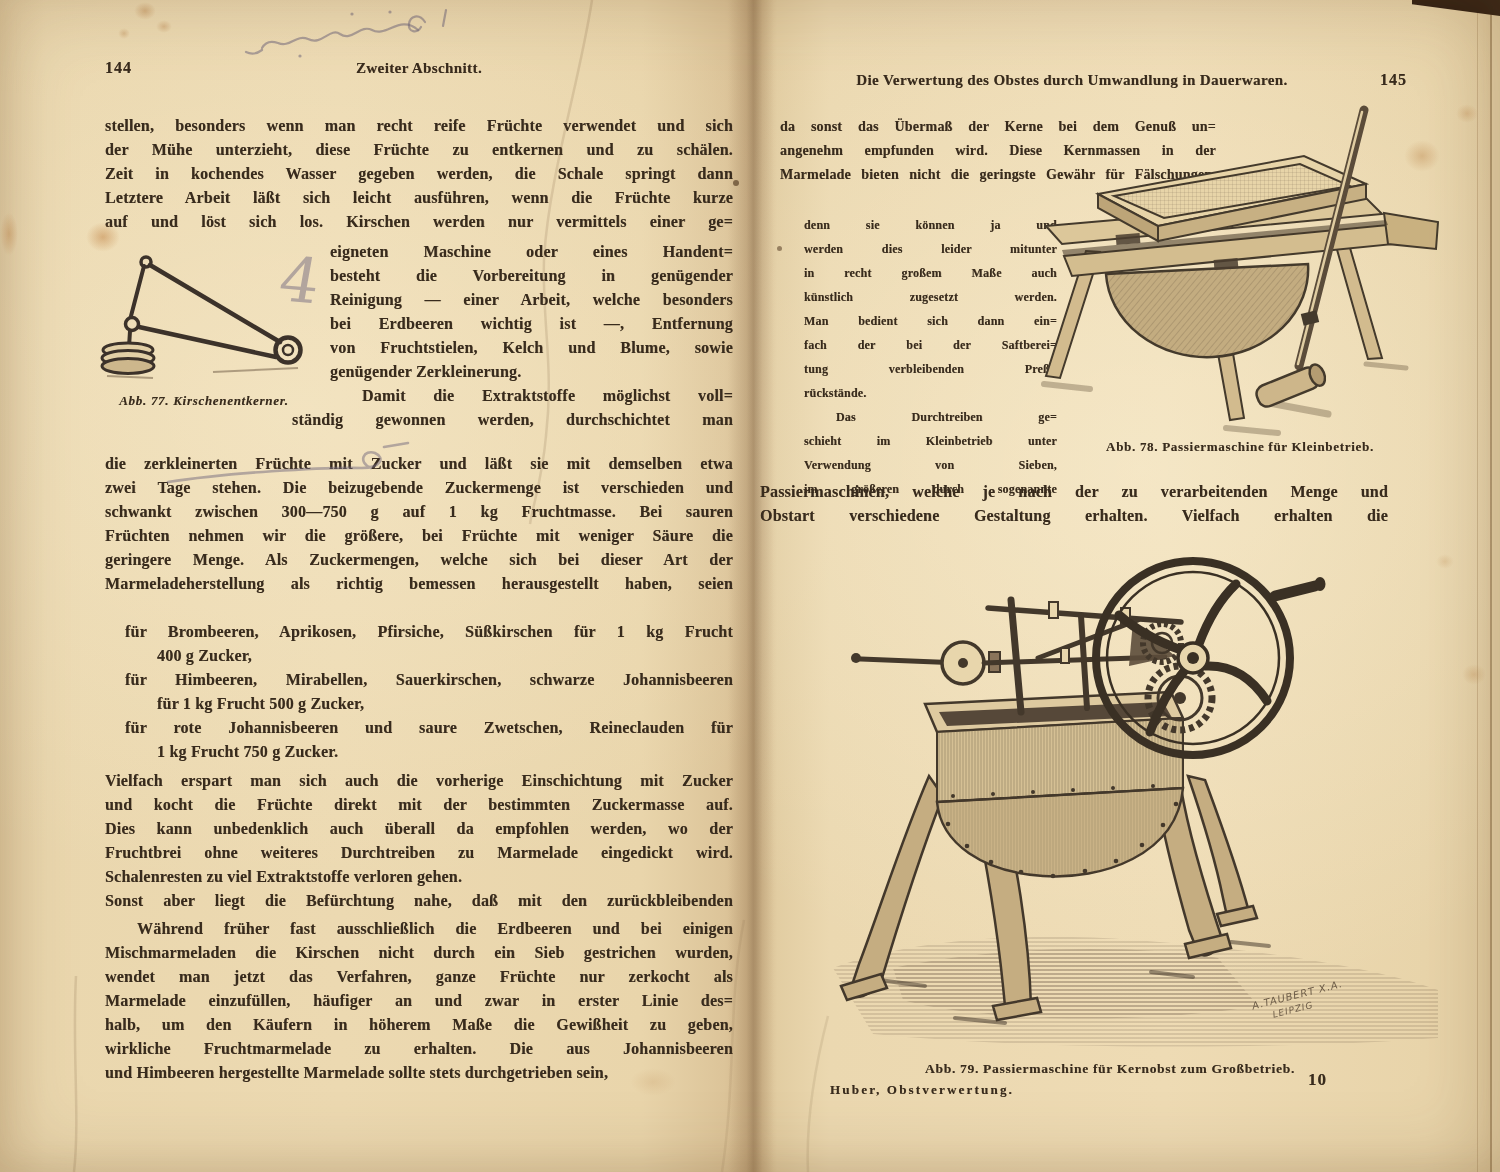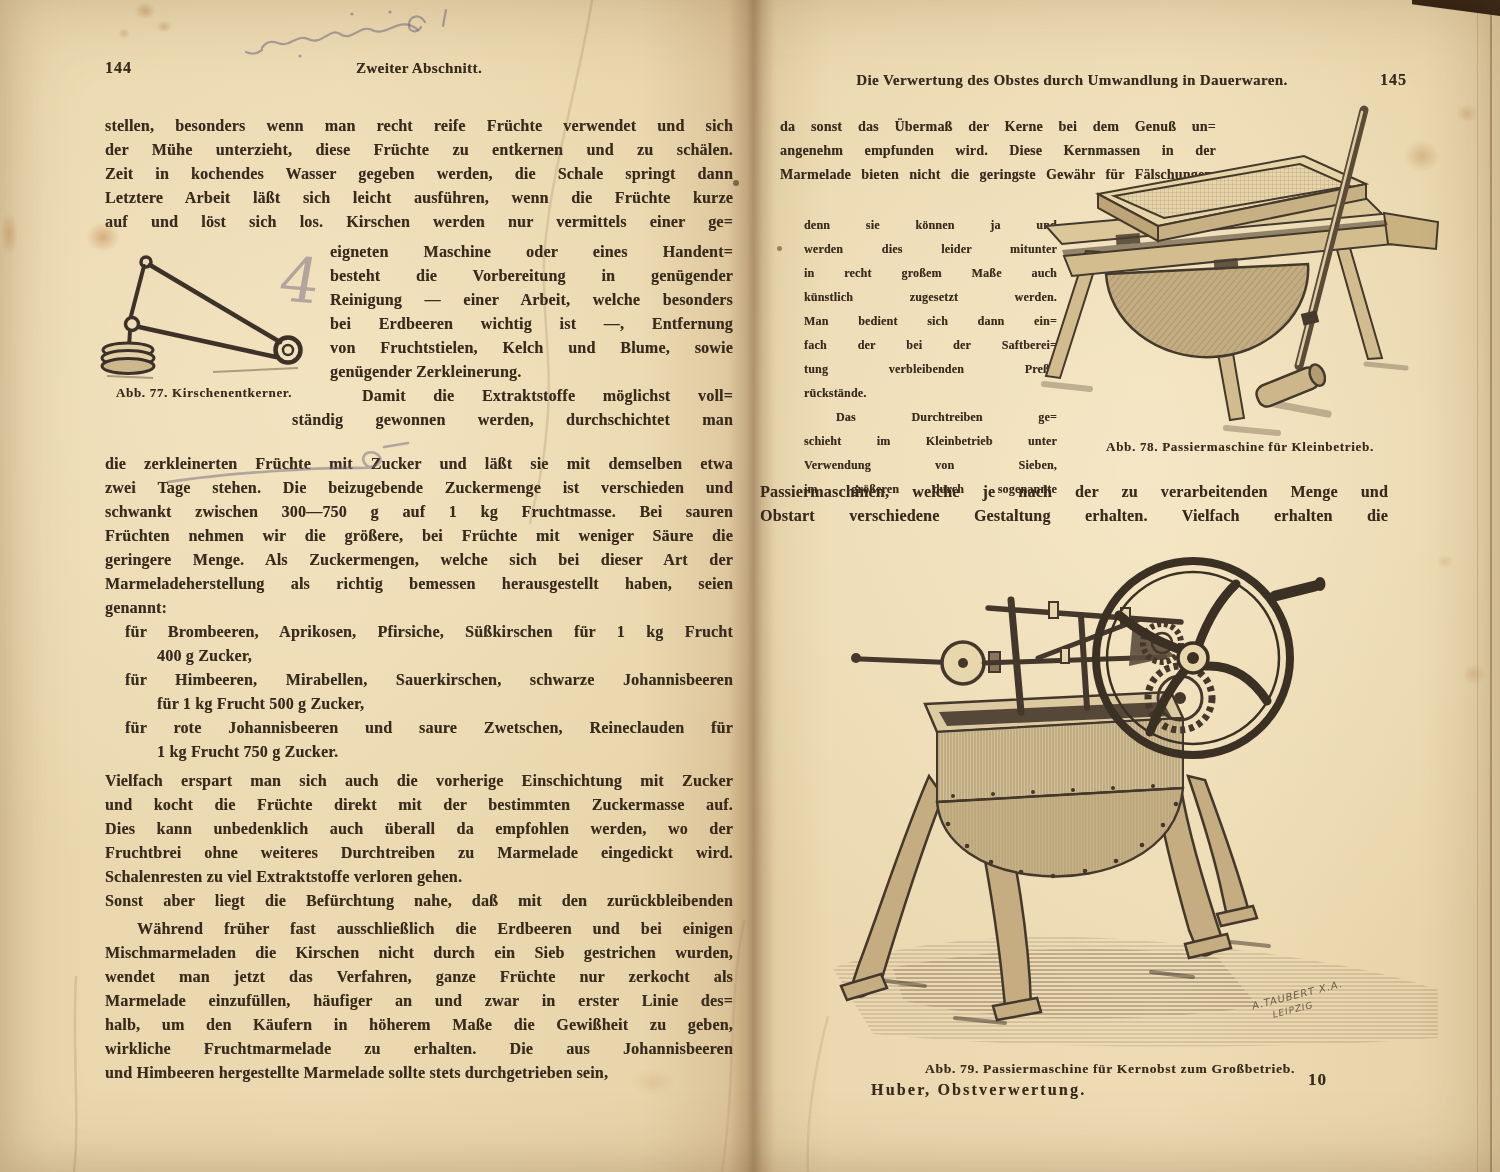--- a/index.html
+++ b/index.html
@@ -30,21 +30,21 @@
   .ln{min-height:24px;white-space:normal;}
   .ln.j{text-align:justify;text-align-last:justify;text-justify:inter-word;}
   .ln.ind{text-indent:32px;}
   .ln.out{margin-left:-38px;}
   .hdr{position:absolute;font-weight:bold;color:var(--ink);font-size:15px;line-height:20px;
        letter-spacing:.4px;text-shadow:.3px .3px .6px rgba(56,40,22,.45);}
   .caption{position:absolute;font-weight:bold;color:var(--ink);font-size:13px;line-height:17px;
        letter-spacing:.7px;text-align:center;text-shadow:.2px .2px .5px rgba(56,40,22,.4);}
   .pagenum{font-size:16px;letter-spacing:1px;}
   #right-header-title{display:block;text-align:center;padding-right:44px;}
-  #footer-sig{letter-spacing:2.2px;font-size:16px;margin-left:41px;}
+  #footer-sig{letter-spacing:2.2px;font-size:13px;}
   #sheet-number{font-size:17px;letter-spacing:1px;}
   
   .stain{position:absolute;border-radius:50%;pointer-events:none;}
   #pencil-four{position:absolute;left:280px;top:250px;font-size:62px;line-height:62px;
     font-family:"DejaVu Serif",serif;color:rgba(116,106,128,.50);
     transform:rotate(5deg) skewX(-5deg);pointer-events:none;}
   svg{display:block;}
   .fig{position:absolute;}
   #overlay{position:absolute;left:0;top:0;pointer-events:none;}
 </style>
@@ -88,40 +88,39 @@
     <g stroke="#3c322a" stroke-width="3" fill="#e3d0a6">
       <ellipse cx="35" cy="104" rx="25" ry="7"></ellipse>
       <ellipse cx="35" cy="112" rx="26" ry="7.5"></ellipse>
       <ellipse cx="35" cy="120" rx="26" ry="7.5" fill="#cdb78c"></ellipse>
     </g>
     <g stroke="rgba(90,72,50,.45)" stroke-width="2">
       <line x1="14" y1="130" x2="60" y2="132"></line>
       <line x1="120" y1="126" x2="205" y2="122"></line>
     </g>
   </svg>
-  <div class="caption" style="left:93px;top:384px;width:222px;">Abb. 77. Kirschenentkerner.</div>
+  <div class="caption" style="left:93px;top:392px;width:222px;font-style:italic;">Abb. 77. Kirschenentkerner.</div>
 
   <div class="txt" style="left:330px;top:240px;width:403px;">
       <div class="ln j">eigneten Maschine oder eines Handent=</div>
       <div class="ln j">besteht die Vorbereitung in genügender</div>
       <div class="ln j">Reinigung — einer Arbeit, welche besonders</div>
       <div class="ln j">bei Erdbeeren wichtig ist —, Entfernung</div>
       <div class="ln j">von Fruchtstielen, Kelch und Blume, sowie</div>
       <div class="ln">genügender Zerkleinerung.</div>
       <div class="ln j ind">Damit die Extraktstoffe möglichst voll=</div>
       <div class="ln j out">ständig gewonnen werden, durchschichtet man</div>
     </div>
   <div class="txt" style="left:105px;top:452px;width:628px;">
       <div class="ln j">die zerkleinerten Früchte mit Zucker und läßt sie mit demselben etwa</div>
       <div class="ln j">zwei Tage stehen. Die beizugebende Zuckermenge ist verschieden und</div>
       <div class="ln j">schwankt zwischen 300—750 g auf 1 kg Fruchtmasse. Bei sauren</div>
       <div class="ln j">Früchten nehmen wir die größere, bei Früchte mit weniger Säure die</div>
       <div class="ln j">geringere Menge. Als Zuckermengen, welche sich bei dieser Art der</div>
       <div class="ln j">Marmeladeherstellung als richtig bemessen herausgestellt haben, seien</div>
-      <div class="ln">genannt:</div>
     </div>
   <div class="txt" style="left:125px;top:620px;width:608px;">
       <div class="ln j">für Brombeeren, Aprikosen, Pfirsiche, Süßkirschen für 1 kg Frucht</div>
       <div class="ln ind">400 g Zucker,</div>
       <div class="ln j">für Himbeeren, Mirabellen, Sauerkirschen, schwarze Johannisbeeren</div>
       <div class="ln ind">für 1 kg Frucht 500 g Zucker,</div>
       <div class="ln j">für rote Johannisbeeren und saure Zwetschen, Reineclauden für</div>
       <div class="ln ind">1 kg Frucht 750 g Zucker.</div>
     </div>
   <div class="txt" style="left:105px;top:769px;width:628px;">

